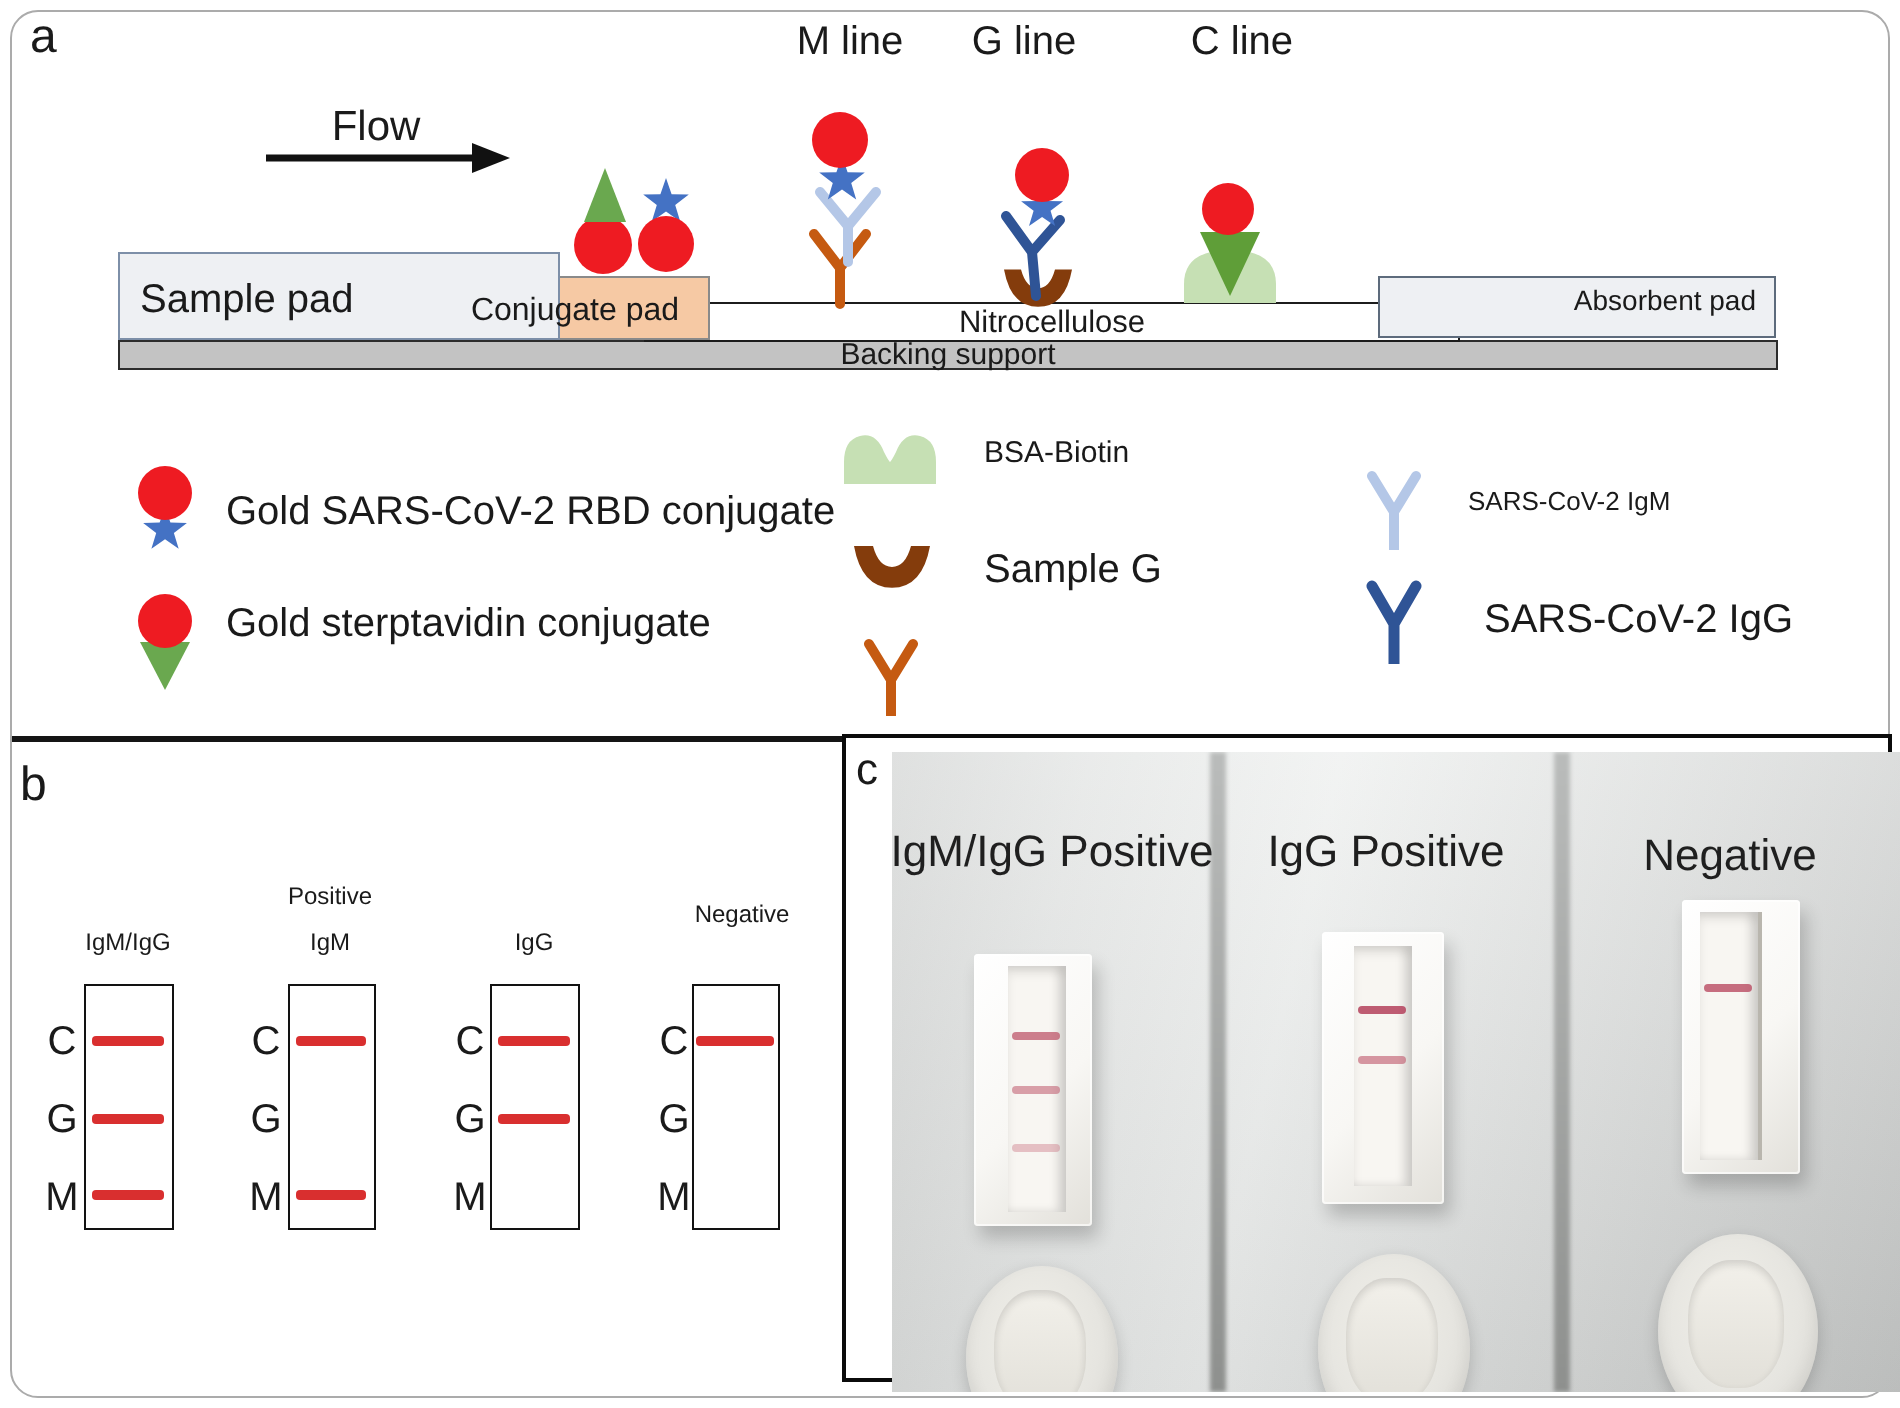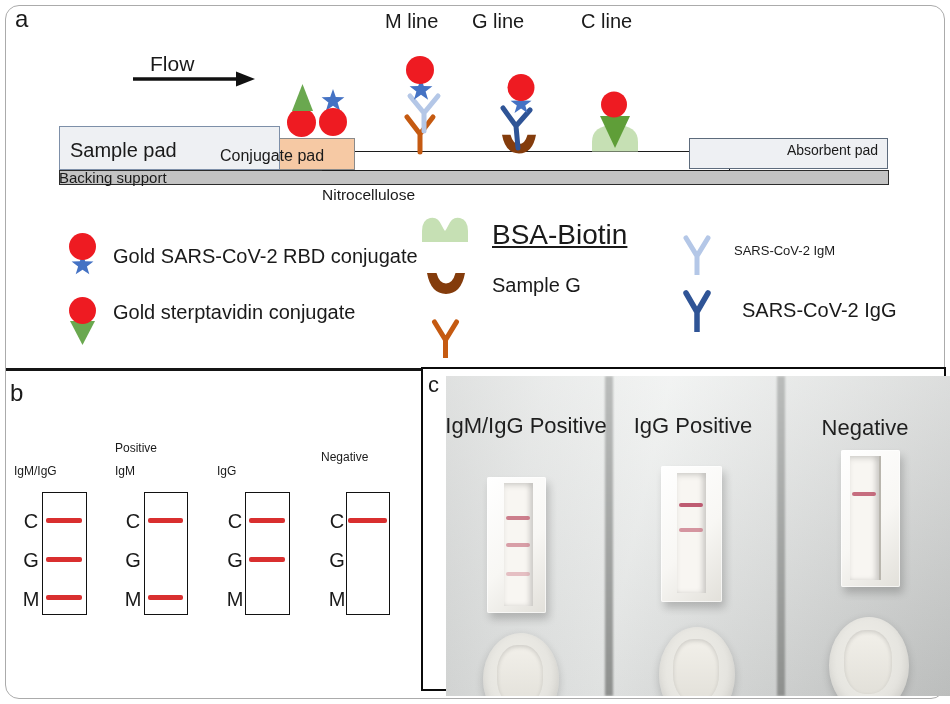--- a/index.html
+++ b/index.html
@@ -1,20 +1,20 @@
 <!DOCTYPE html>
 <html><head>
 <meta charset="utf-8">
 <style>
   html,body{margin:0;padding:0;background:#fff;}
   #fig{position:relative;width:950px;height:704px;background:#fff;
        font-family:"Liberation Sans",sans-serif;color:#1a1a1a;overflow:hidden;}
   .ab{position:absolute;}
   .t{line-height:1.12;white-space:nowrap;}
-  .ctr{text-align:left;}
+  .ctr{text-align:center;}
   
   .pad{box-sizing:border-box;}
   .sample-pad{background:#eef0f3;border:1.6px solid #7d8fa8;}
   .conj-pad{background:#f6c9a4;border:1.4px solid #8a8a8a;}
   .nitro{background:#ffffff;border:1.6px solid #1c1c1c;}
   .backing{background:#c3c3c3;border:1.6px solid #2c2c2c;}
   .absorb{background:#eef0f3;border:1.6px solid #5d6b7c;}
   
   .bstrip{box-sizing:border-box;background:#fff;border:1.7px solid #121212;}
   .tline{position:absolute;height:5px;border-radius:2px;background:#d92f2f;}
@@ -59,21 +59,21 @@
   <div class="ab t ctr" style="left:581px;top:10px;width:80px;font-size:20px;">C line</div>
 
   <div class="ab pad backing" style="left:59px;top:170px;width:830px;height:15px;"></div>
   <div class="ab pad nitro" style="left:322px;top:151px;width:408px;height:20px;"></div>
   <div class="ab pad conj-pad" style="left:220px;top:138px;width:135px;height:32px;"></div>
   <div class="ab pad absorb" style="left:689px;top:138px;width:199px;height:31px;"></div>
   <div class="ab pad sample-pad" style="left:59px;top:126px;width:221px;height:44px;"></div>
 
   <div class="ab t" style="left:70px;top:139px;font-size:20px;">Sample pad</div>
   <div class="ab t ctr" style="left:220px;top:147px;width:135px;font-size:16px;">Conjugate pad</div>
-  <div class="ab t ctr" style="left:322px;top:153px;width:408px;font-size:15.5px;margin-top:33px;">Nitrocellulose</div>
+  <div class="ab t ctr" style="left:322px;top:153px;width:408px;font-size:15.5px;">Nitrocellulose</div>
   <div class="ab t ctr" style="left:59px;top:170px;width:830px;font-size:15px;">Backing support</div>
   <div class="ab t" style="left:700px;top:143px;width:178px;font-size:14px;text-align:right;">Absorbent pad</div>
 
   <svg class="ab" style="left:0;top:0;" width="950" height="370" viewBox="0 0 950 370">
 
     <g>
       <line x1="133" y1="79" x2="236" y2="79" stroke="#111" stroke-width="3.6"></line>
       <polygon points="236,71.5 255,79 236,86.5" fill="#111"></polygon>
     </g>
 
@@ -116,21 +116,21 @@
 
   <svg class="ab" style="left:64px;top:296px;" width="37" height="50" viewBox="0 0 37 50">
     <polygon points="6,25 31,25 18.5,49" fill="#6aa84f"></polygon>
     <circle cx="18.5" cy="14.5" r="13.5" fill="#ee1b22"></circle>
   </svg>
   <div class="ab t" style="left:113px;top:301px;font-size:20px;">Gold sterptavidin conjugate</div>
 
   <svg class="ab" style="left:422px;top:216px;" width="46" height="26" viewBox="0 0 46 26">
     <path fill="#c6e0b4" d="M0,26 L0,15 Q0,4 8,2 Q16,0 20,10 Q22,14 23,15 Q24,14 26,10 Q30,0 38,2 Q46,4 46,15 L46,26 Z"></path>
   </svg>
-  <div class="ab t" style="left:492px;top:219px;font-size:28px;text-decoration:underline;">BSA-Biotin</div>
+  <div class="ab t" style="left:492px;top:219px;font-size:15px;">BSA-Biotin</div>
 
   <svg class="ab" style="left:427px;top:271px;" width="38" height="23" viewBox="0 0 40 24">
     <path fill="#843c0c" d="M0,2 Q4,24 20,24 Q36,24 40,2 L30,2 Q27,13 20,13 Q13,13 10,2 Z"></path>
   </svg>
   <div class="ab t" style="left:492px;top:274px;font-size:20px;">Sample G</div>
 
   <svg class="ab" style="left:431px;top:318px;" width="29" height="40" viewBox="0 0 29 40">
     <path d="M14.5,40 L14.5,22 M14.5,22 L3.5,4 M14.5,22 L25.5,4" fill="none" stroke="#c55a11" stroke-width="5" stroke-linecap="round"></path>
   </svg>
 

